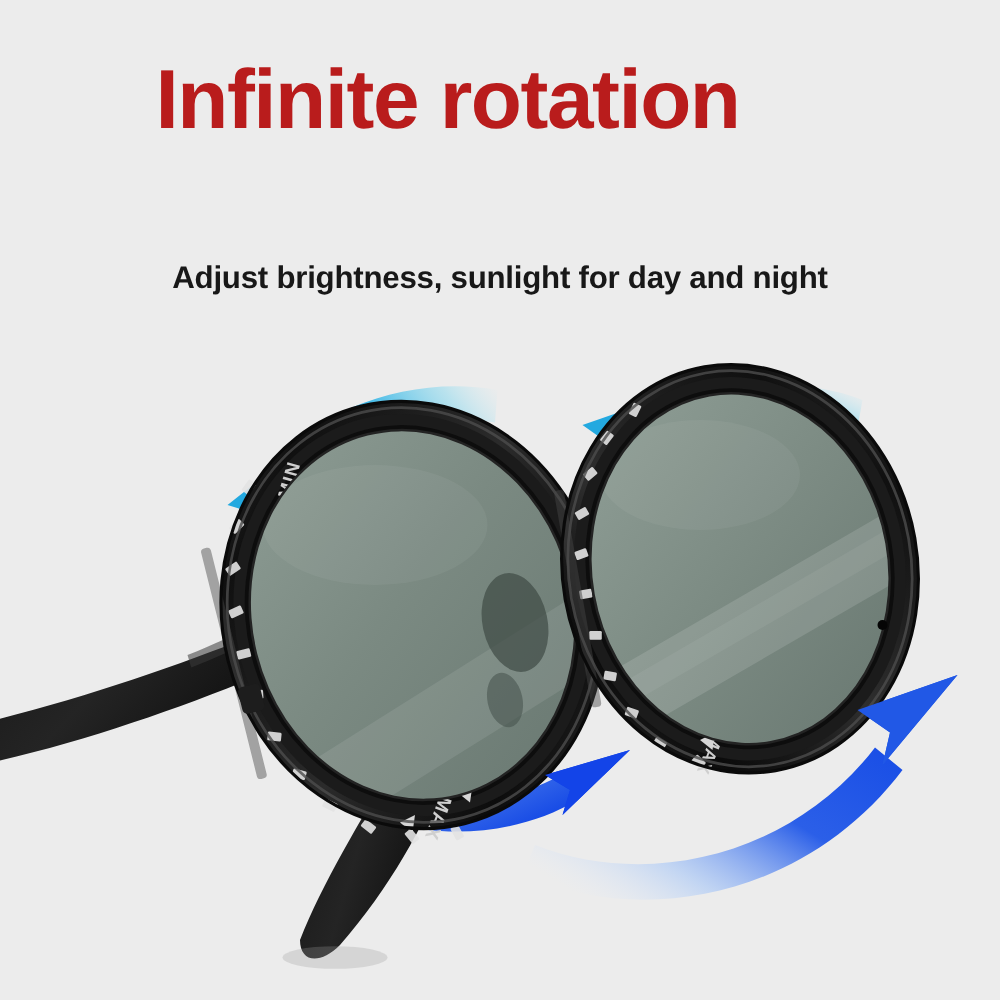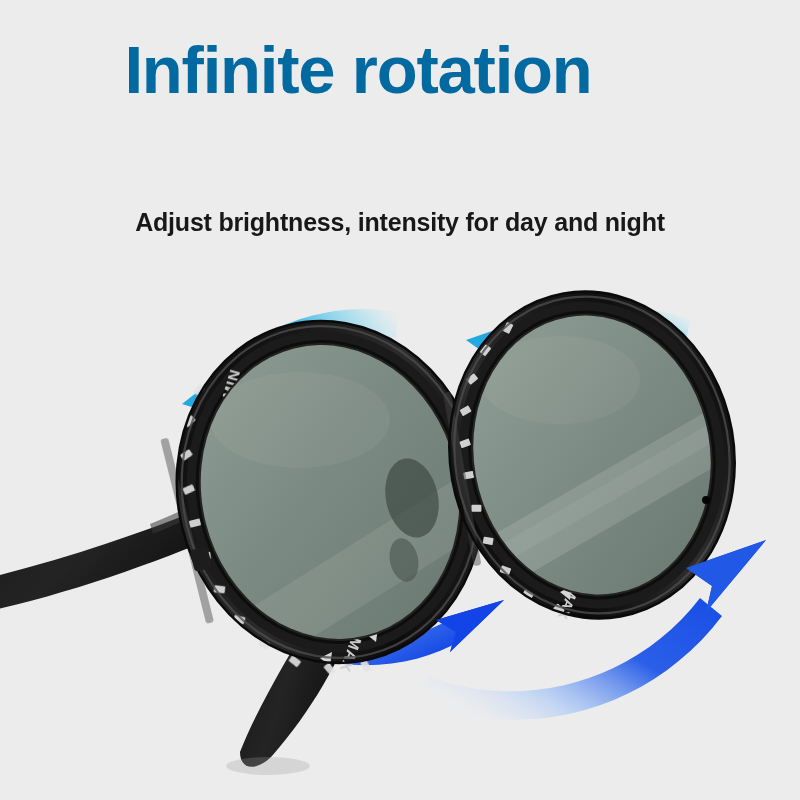--- a/index.html
+++ b/index.html
@@ -13,28 +13,28 @@
     height: 800px;
     background: #ececec;
     overflow: hidden;
     font-family: "Liberation Sans", sans-serif;
     -webkit-font-smoothing: antialiased;
   }
 
   
   #headline {
     position: absolute;
-    top: 32px;
+    top: 42px;
     left: 0;
     width: 716px;
     text-align: center;
     font-size: 67px;
     font-weight: 700;
     letter-spacing: -1.2px;
-    color: #0369a1;
+    color: #b91c1c;
     line-height: 1.12;
     white-space: nowrap;
   }
   #sub1 {
     position: absolute;
     top: 159px;
     left: 0;
     width: 800px;
     text-align: center;
     font-size: 25px;
@@ -334,15 +334,15 @@
       <g>
         <path d="M 766 540 L 686 568 L 712 586 L 706 612 Z" fill="#2158e6"></path>
       </g>
     </svg>
 
   </div>
 
   <div id="headline">Infinite rotation</div>
 
 
-  <div id="sub2">Adjust brightness, intensity for day and night</div>
+  <div id="sub2">Adjust brightness, sunlight for day and night</div>
 
 </div>
 
 </body></html>

